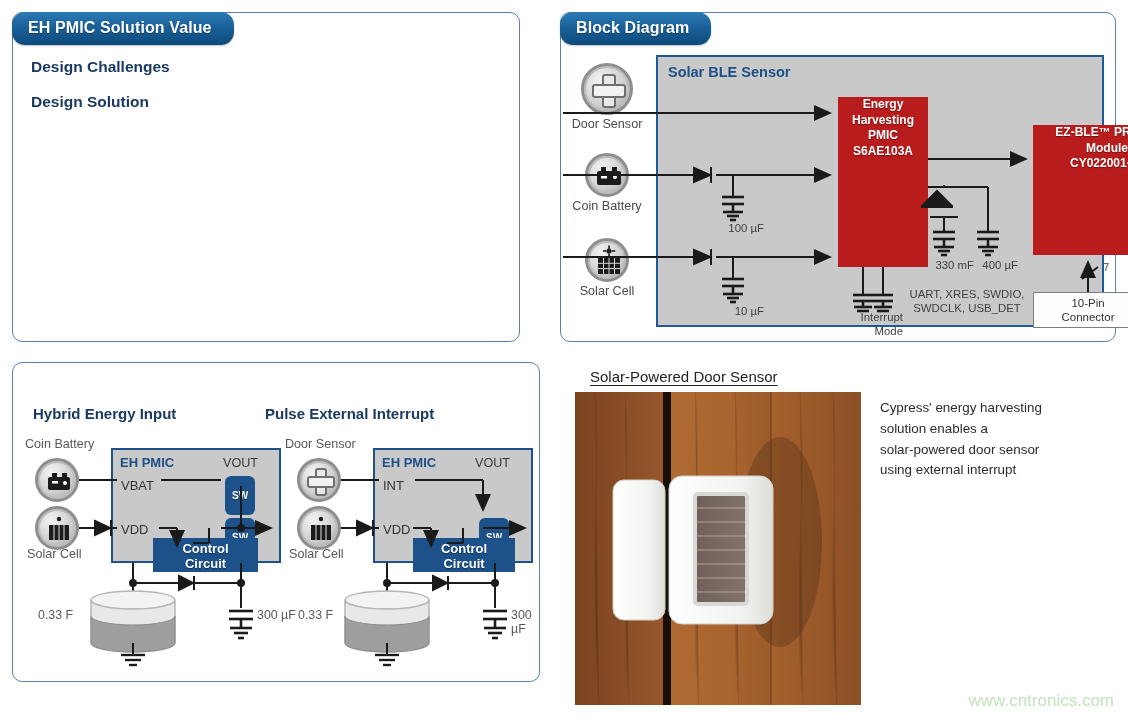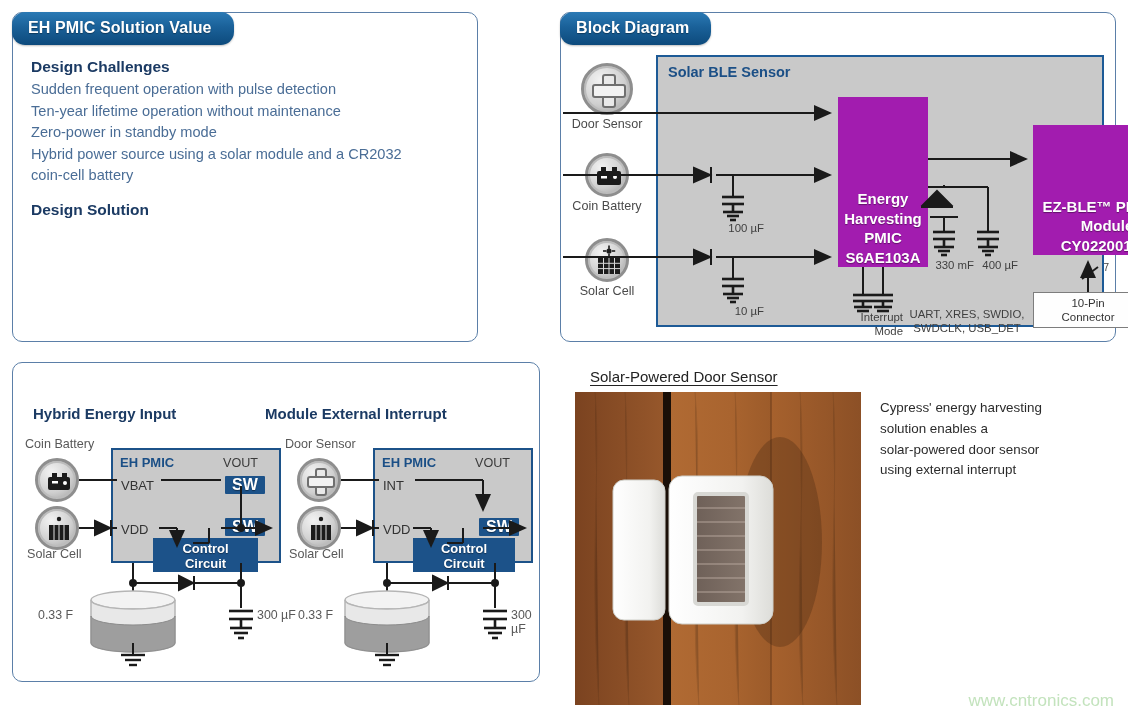--- a/index.html
+++ b/index.html
@@ -25,21 +25,21 @@
     font-weight: bold;
     font-size: 16px;
     padding: 7px 22px 8px 16px;
     letter-spacing: 0.1px;
     text-shadow: 0 1px 1px rgba(0,0,0,0.35);
     white-space: nowrap;
     box-shadow: 0 1px 2px rgba(0,0,0,0.25);
   }
 
   
-  #panel-value { left: 12px; top: 12px; width: 466px; height: 330px; }
+  #panel-value { left: 12px; top: 12px; width: 508px; height: 330px; }
   #panel-value .body { padding: 45px 0 0 18px; }
   .sec-title {
     color: #1b3a63; font-weight: bold; font-size: 15.5px;
     margin-bottom: 3px;
   }
   .sec-line {
     color: #4a6d96; font-size: 14.6px; line-height: 1.48;
     white-space: pre-line;
   }
   .sec-gap { height: 14px; }
@@ -49,23 +49,23 @@
   #bd-inner {
     position: absolute; left: 95px; top: 42px;
     width: 448px; height: 272px;
     background: #c9c9c9; border: 2px solid #1d5a96;
   }
   #bd-inner .inner-title {
     position: absolute; left: 10px; top: 7px;
     color: #1b4f86; font-weight: bold; font-size: 14.5px;
   }
   .blue-box {
-    position: absolute; background: #a21caf; color: #fff;
-    font-weight: bold; text-align: center; font-size: 15px;
-    line-height: 1.3; display: flex; align-items: flex-end;
+    position: absolute; background: #b91c1c; color: #fff;
+    font-weight: bold; text-align: center; font-size: 12px;
+    line-height: 1.3; display: flex; align-items: flex-start;
     justify-content: center; text-shadow: 0 1px 1px rgba(0,0,0,.4);
   }
   #pmic-box { left: 180px; top: 40px; width: 90px; height: 170px; }
   #proc-box { left: 375px; top: 68px; width: 148px; height: 130px; }
   .white-box {
     position: absolute; background: #fefefe; border: 1px solid #7d7d7d;
     color: #333; font-size: 11.5px; text-align: center;
     display: flex; align-items: center; justify-content: center;
     line-height: 1.25;
   }
@@ -92,21 +92,21 @@
   .pmic-unit {
     position: absolute; background: #c9c9c9; border: 2px solid #1c5289;
   }
   .pmic-unit .name {
     position:absolute; left:7px; top:5px; color:#1b4f86;
     font-weight:bold; font-size:13px;
   }
   .pin { position: absolute; color: #333; font-size: 13px; }
   .sw {
     position: absolute; background: #1c5289; color: #fff; font-weight: bold;
-    font-size: 16px; padding: 0 7px; border-radius:1px;
+    font-size: 10px; padding: 14px 7px; border-radius:6px;
     text-shadow: 0 1px 1px rgba(0,0,0,.4);
   }
   .ctrl {
     position: absolute; background: #1c5289; color: #fff; font-weight: bold;
     font-size: 13px; text-align: center; line-height: 1.2;
     display:flex;align-items:flex-end;justify-content:center;
     text-shadow: 0 1px 1px rgba(0,0,0,.4);
   }
   .cap-lbl { position:absolute; color:#585858; font-size: 12.4px; }
 
@@ -132,25 +132,20 @@
   }
   svg { display:block; overflow: visible; }
 </style>
 </head>
 <body>
 
 <div class="panel" id="panel-value">
   <div class="panel-header">EH PMIC Solution Value</div>
   <div class="body">
     <div class="sec-title">Design Challenges</div>
-    <div class="sec-line">Sudden frequent operation with pulse detection
-Ten-year lifetime operation without maintenance
-Zero-power in standby mode
-Hybrid power source using a solar module and a CR2032
-  coin-cell battery</div>
     <div class="sec-gap"></div>
     <div class="sec-title">Design Solution</div>
   </div>
 </div>
 
 <div class="panel" id="panel-block">
   <div class="panel-header">Block Diagram</div>
 
   <div class="sensor" style="left:6px; top:50px;">
     <div class="disc">
@@ -301,36 +296,36 @@
 
       <line x1="424" y1="222" x2="440" y2="210" stroke="#1a1a1a" stroke-width="1.8"></line>
     </svg>
 
     <div class="bd-lbl" style="left:46px; top:165px; width:60px;">100 µF</div>
     <div class="bd-lbl" style="left:46px; top:248px; width:60px;">10 µF</div>
     <div class="bd-lbl" style="left:258px; top:202px; width:58px;">330 mF</div>
     <div class="bd-lbl" style="left:302px; top:202px; width:58px;">400 µF</div>
     <div class="bd-lbl" style="left:185px; top:254px; width:60px; white-space:pre-line;">Interrupt
 Mode</div>
-    <div class="bd-lbl" style="left:245px; top:251px; width:128px; white-space:pre-line; text-align:center;">UART, XRES, SWDIO,
+    <div class="bd-lbl" style="left:245px; top:231px; width:128px; white-space:pre-line; text-align:center;">UART, XRES, SWDIO,
 SWDCLK, USB_DET</div>
     <div class="bd-lbl" style="left:437px; top:205px; width:14px; font-size:10px;">7</div>
 
     <div class="white-box" id="conn-box">
       <span style="white-space:pre-line">10-Pin
 Connector</span>
     </div>
 
   </div>
 </div>
 
 <div class="panel" id="panel-func">
 
   <div class="fn-title" style="left:20px; top:42px;">Hybrid Energy Input</div>
-  <div class="fn-title" style="left:252px; top:42px;">Module External Interrupt</div>
+  <div class="fn-title" style="left:252px; top:42px;">Pulse External Interrupt</div>
 
   <div>
     <div class="cap-lbl" style="left:12px; top:74px; font-size:12.6px;">Coin Battery</div>
     <div class="cap-lbl" style="left:14px; top:184px; font-size:12.6px;">Solar Cell</div>
 
     <div class="disc small" style="position:absolute;left:22px;top:95px;">
       <svg width="44" height="44" viewBox="0 0 44 44" style="position:absolute;left:-1px;top:-1px;">
         <rect x="11" y="17" width="22" height="13" rx="2" fill="#1b1b1b"></rect>
         <rect x="15" y="13" width="5" height="4" fill="#1b1b1b"></rect>
         <rect x="25" y="13" width="5" height="4" fill="#1b1b1b"></rect>

